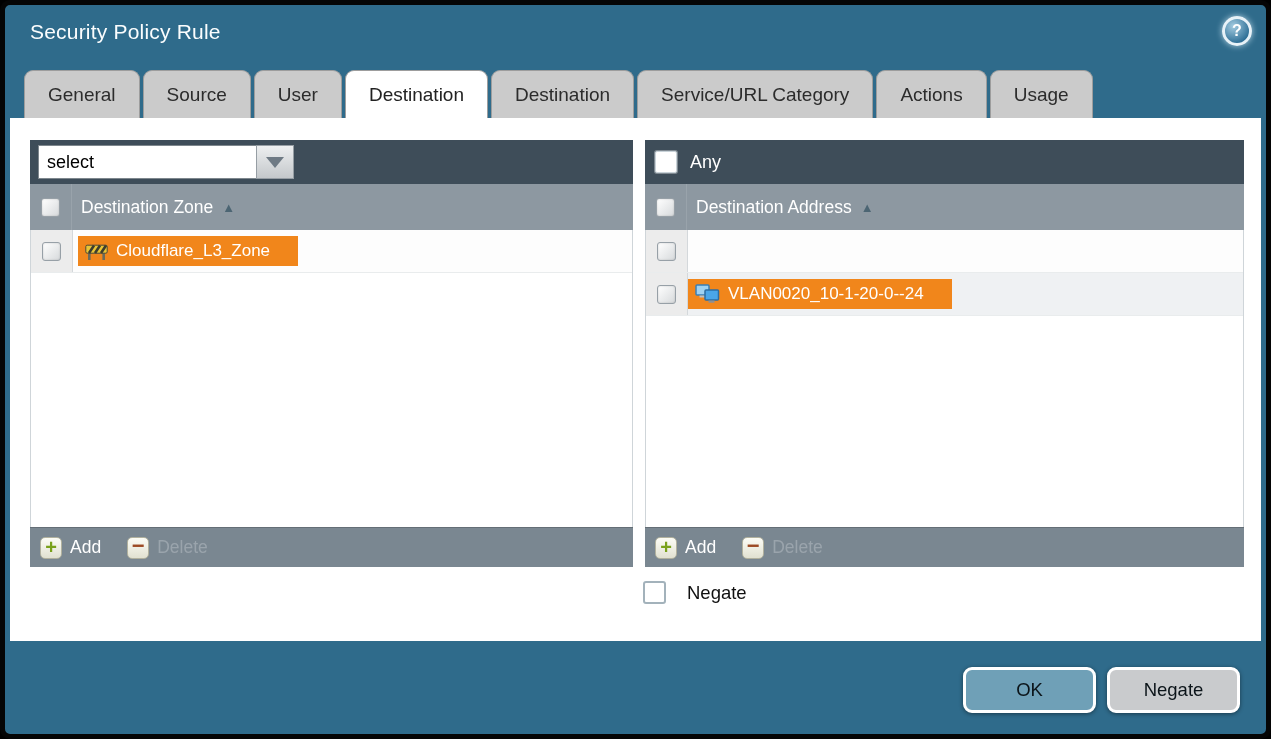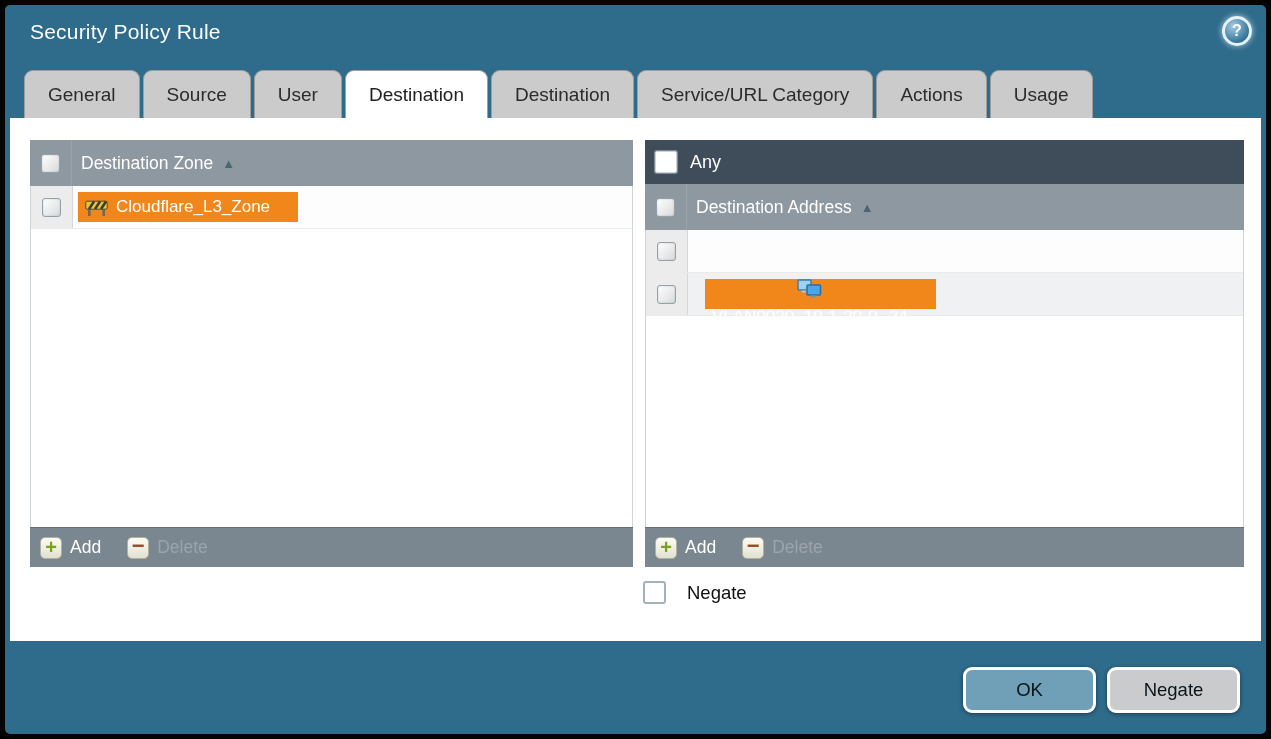--- a/index.html
+++ b/index.html
@@ -96,20 +96,28 @@
     <div class="tab active">Destination</div>
     <div class="tab">Destination</div>
     <div class="tab">Service/URL Category</div>
     <div class="tab">Actions</div>
     <div class="tab">Usage</div>
   </div>
 
   <div class="content">
 
     <div class="panel panel-zone">
+      <div class="panel-header">
+        <div class="select-wrap">
+          <input class="select-input" type="text" value="select" style="">
+          <div class="select-btn">
+            <div class="tri-down"></div>
+          </div>
+        </div>
+      </div>
 
       <div class="col-header">
         <div class="col-cb-cell">
           <div class="cb"></div>
         </div>
         <div class="col-title">
           <span>Destination Zone</span>
           <span class="sort-arrow">▲</span>
         </div>
       </div>
@@ -166,21 +174,21 @@
       <div class="rows">
         <div class="row">
           <div class="row-cb-cell">
             <div class="cb"></div>
           </div>
         </div>
         <div class="row alt">
           <div class="row-cb-cell">
             <div class="cb"></div>
           </div>
-          <div class="tag" style="margin-left:17px;flex-direction:column;">
+          <div class="tag" style="margin-left:0;">
             <svg class="net-icon" width="25" height="20" viewBox="0 0 25 20">
               <rect x="1" y="1" width="13" height="10" rx="1" fill="#9fd2f2" stroke="#3a7fb5" stroke-width="1.5"></rect>
               <rect x="4.5" y="11.5" width="6" height="2" fill="#b9c0c6"></rect>
               <rect x="10" y="6" width="13.5" height="10" rx="1" fill="#4aa6e8" stroke="#2c6ea3" stroke-width="1.5"></rect>
               <rect x="13.5" y="16.5" width="6" height="2.2" fill="#8a9097"></rect>
             </svg>
             <span>VLAN0020_10-1-20-0--24</span>
           </div>
         </div>
       </div>

